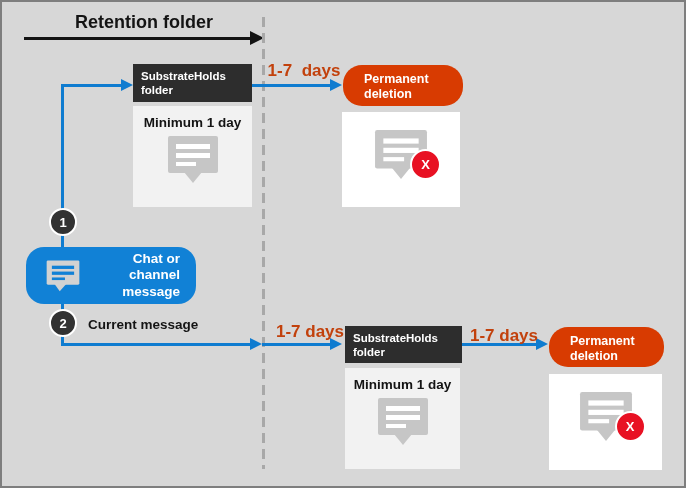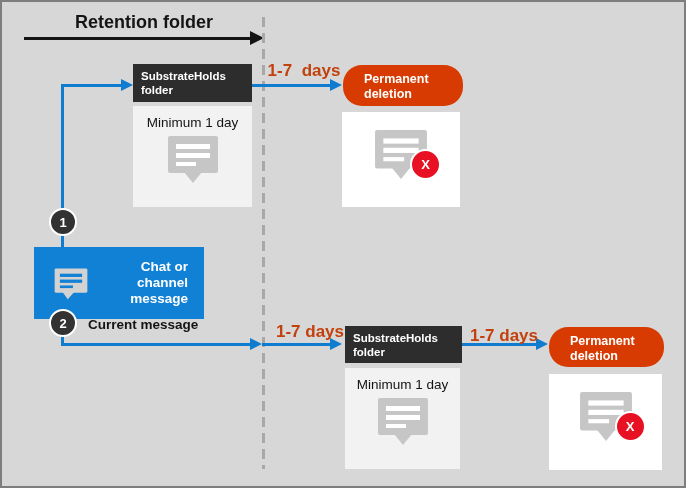--- a/index.html
+++ b/index.html
@@ -42,42 +42,42 @@
   .days-top { left:258px; top:59px; }
   .days-mid { left:264px; top:320px; }
   .days-right { left:458px; top:324px; }
   
   .hdr-dark { position:absolute; background:#2d2d2d; color:#fff;
               font-size:11.5px; font-weight:600; line-height:1.25; padding:5px 6px 12px 8px; }
   .hdr-orange { position:absolute; background:#d83b01; color:#fff;
                 font-size:12.5px; font-weight:600; line-height:1.22; padding:7px 4px 4px 21px;border-radius:19px; }
   .body-light { position:absolute; background:#f2f2f2; text-align:center; }
   .body-white { position:absolute; background:#ffffff; text-align:center; }
-  .min-label { display:block; padding-top:9px; font-size:13.5px; font-weight:400; color:#141414; }
+  .min-label { display:block; padding-top:9px; font-size:13.5px; font-weight:700; color:#141414; }
   .hdr-line { display:block; }
   .sub-top-h { left:131px; top:62px; width:119px; height:38px; }
   .sub-top-b { left:131px; top:104px; width:119px; height:101px; }
   .del-top-h { left:341px; top:63px; width:120px; height:41px; }
   .del-top-b { left:340px; top:110px; width:118px; height:95px; }
   .sub-bot-h { left:343px; top:324px; width:117px; height:37px; }
   .sub-bot-b { left:343px; top:366px; width:115px; height:101px; }
   .del-bot-h { left:547px; top:325px; width:115px; height:40px; }
   .del-bot-b { left:547px; top:372px; width:113px; height:96px; }
   
   .bubble { display:block; margin:4px auto 0; }
   .bb { fill:#c6c6c6; }
   .bl-line { fill:#ffffff; }
   .icon-wrap { position:relative; width:54px; margin:16px auto 0; }
   .badge { position:absolute; right:-13px; bottom:0; width:31px; height:31px;
            background:#e81123; border:2.5px solid #fff; border-radius:50%;
            color:#fff; font-size:13px; font-weight:800; display:flex;
            align-items:center; justify-content:center; }
   
-  .chat { position:absolute; left:32px; top:245px; width:170px; height:72px;
-          background:#1181d6; display:flex; align-items:center; }
+  .chat { position:absolute; left:24px; top:245px; width:170px; height:57px;
+          background:#1181d6; display:flex; align-items:center;border-radius:18px; }
   .chat .bb { fill:#d2d2d2; }
   .chat .bl-line { fill:#1181d6; }
   .chat-icon { margin-left:20px; flex:none; }
   .chat-text { flex:1; text-align:right; padding-right:16px; color:#fff;
                font-size:13.5px; font-weight:600; line-height:1.2; }
   
   .circle { position:absolute; width:28px; height:28px; border-radius:50%;
             background:#323232; border:2px solid #fff; color:#fff;
             font-size:13px; font-weight:700; display:flex; align-items:center;
             justify-content:center; }

